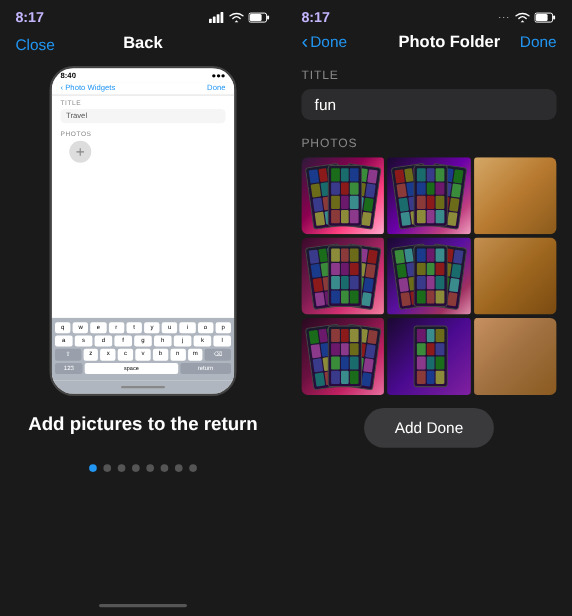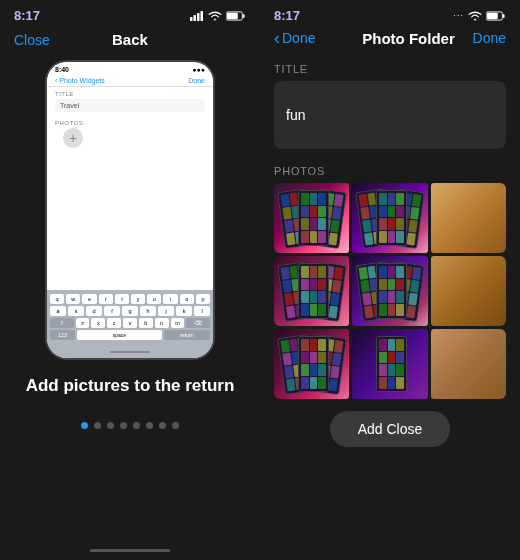--- a/index.html
+++ b/index.html
@@ -309,21 +309,21 @@
       font-size: 11px;
       color: #888;
       letter-spacing: 0.8px;
       margin-bottom: 6px;
       font-weight: 500;
     }
 
     .title-input {
       background: #2c2c2e;
       border-radius: 8px;
-      padding: 26px 12px;
+      padding: 6px 12px;
       color: #fff;
       font-size: 14px;
       margin-bottom: 16px;
       width: 100%;
     }
 
     .photos-section {
       margin-bottom: 12px;
     }
 
@@ -869,15 +869,15 @@
                     <div class="app-icon-mini ai10"></div>
                   </div>
                 </div>
             </div>
           </div>
         </div>
         <div class="photo-cell" style="background:linear-gradient(135deg, #c89060 0%, #a07040 50%, #8a5a20 100%);"></div>
       </div>
     </div>
 
-    <div class="add-photo-btn">Add Close</div>
+    <div class="add-photo-btn">Add Done</div>
   </div>
 </div>
 
 </body></html>

